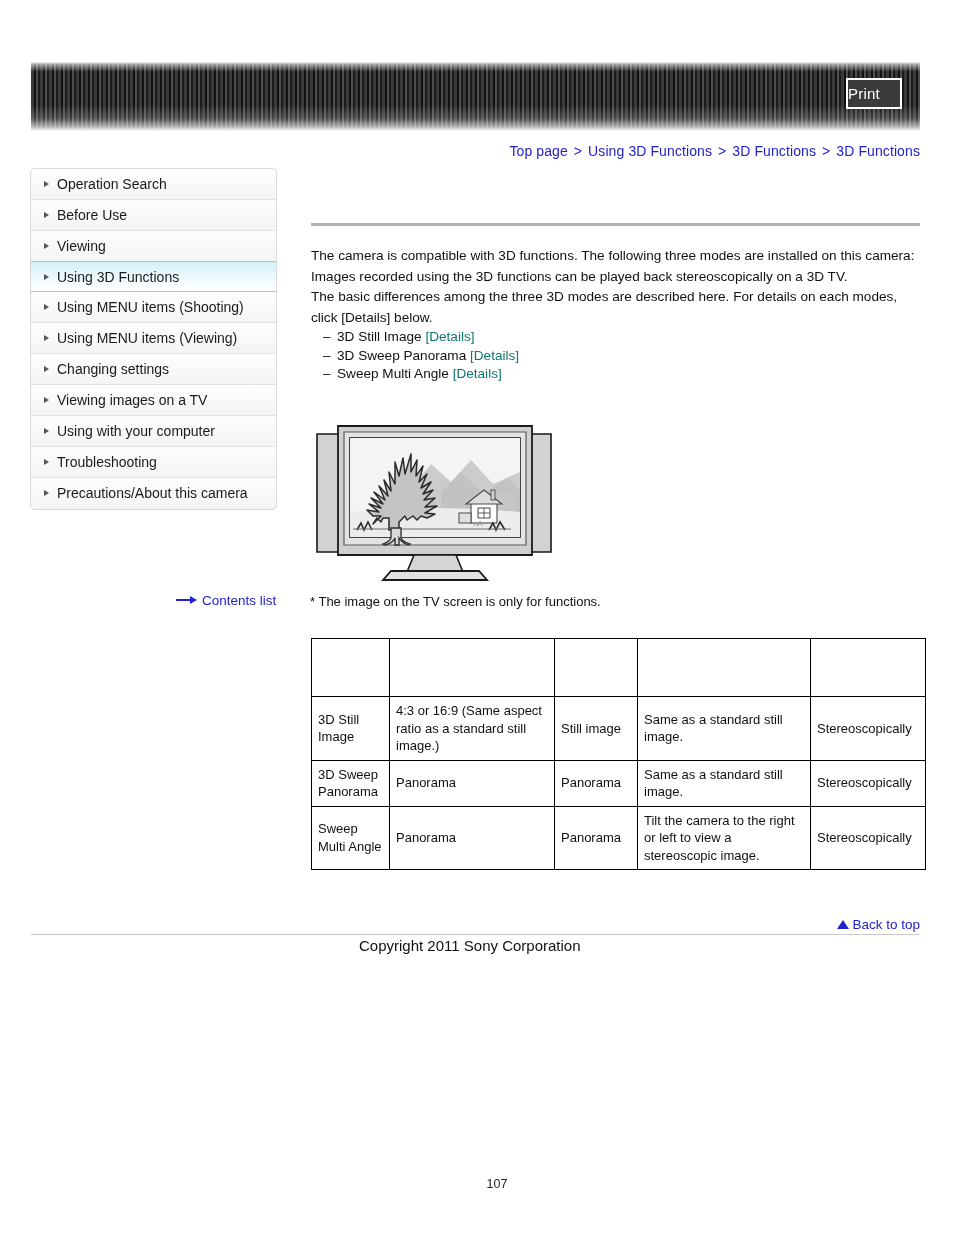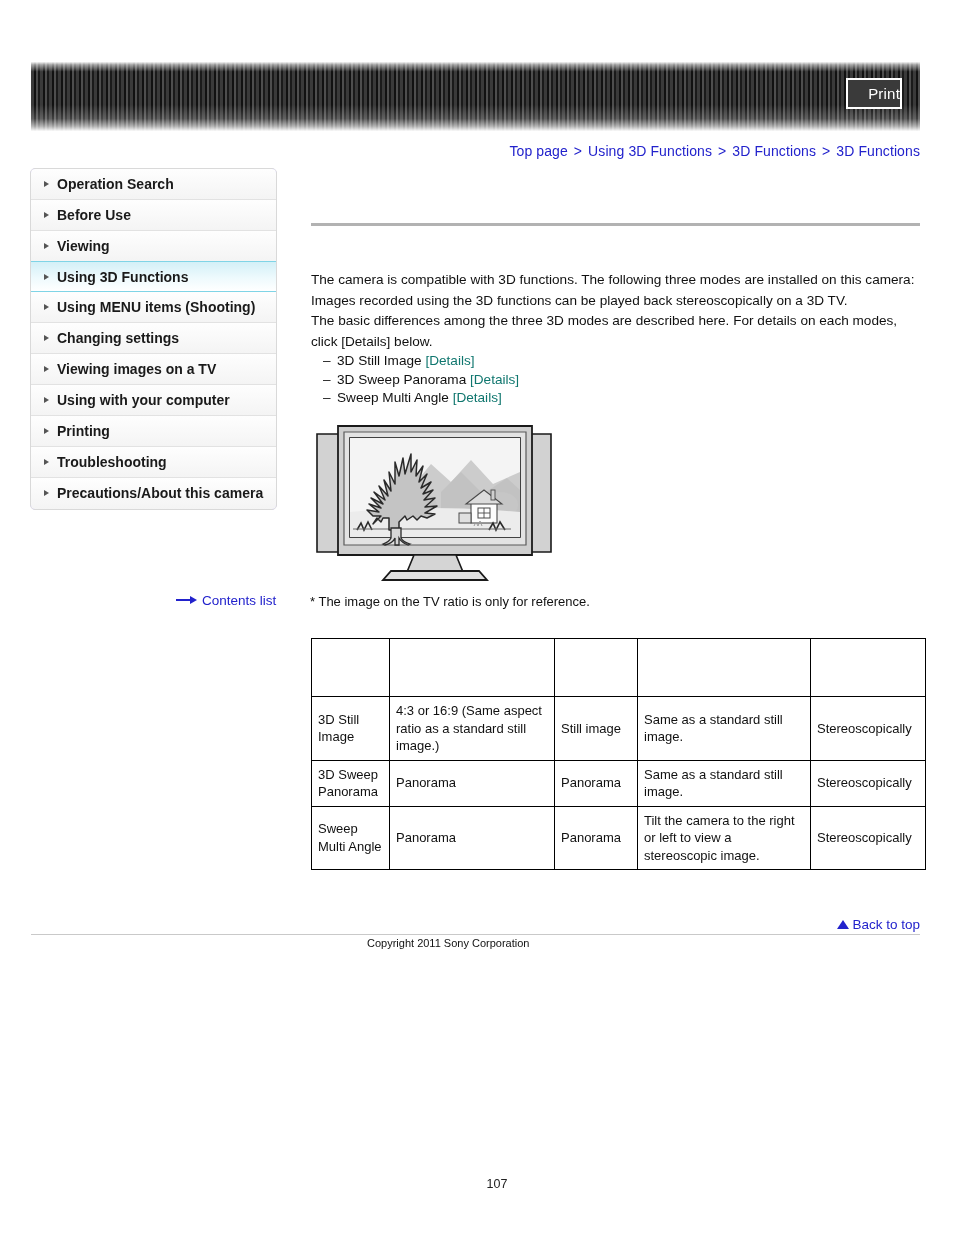--- a/index.html
+++ b/index.html
@@ -44,21 +44,21 @@
     position: absolute;
     right: 18px;
     top: 16px;
     width: 52px;
     height: 27px;
     border: 2px solid #ffffff;
     background: #3a3a3a;
     color: #ffffff;
     font-size: 15px;
     line-height: 27px;
-    text-align: right;
+    text-align: left;
     cursor: pointer;
     letter-spacing: 0.2px;
   }
 
   
   #breadcrumb {
     position: absolute;
     right: 34px;
     top: 143px;
     font-size: 14px;
@@ -73,21 +73,20 @@
   #sidebar {
     position: absolute;
     left: 30px;
     top: 168px;
     width: 247px;
     background: #c4b5fd;
     border: 1px solid #d9d9d9;
     border-radius: 5px;
     box-sizing: border-box;
     overflow: hidden;
-    font-weight: bold;
   }
   .nav-item {
     position: relative;
     height: 31px;
     line-height: 31px;
     padding-left: 26px;
     font-size: 14px;
     color: #1a1a1a;
     background: linear-gradient(to bottom, #fefefe 0%, #f4f4f4 100%);
     border-bottom: 1px solid #e2e2e2;
@@ -136,21 +135,21 @@
     left: 311px;
     top: 223px;
     width: 609px;
   }
   #top-rule {
     height: 3px;
     background: #b2b2b2;
     width: 609px;
   }
   #body-copy {
-    margin-top: 44px;
+    margin-top: 20px;
     font-size: 13.6px;
     line-height: 20.6px;
     color: #111111;
   }
   #body-copy p { margin: 0; }
   .dash-list {
     margin: 0;
     padding: 0;
     list-style: none;
   }
@@ -238,23 +237,23 @@
   #footer-rule {
     position: absolute;
     left: 31px;
     top: 934px;
     width: 889px;
     height: 1px;
     background: #c9c9c9;
   }
   #copyright {
     position: absolute;
-    left: 367px;
+    left: 359px;
     top: 937px;
-    font-size: 11px;
+    font-size: 15px;
     color: #111;
   }
   #page-number {
     position: absolute;
     left: 0;
     top: 1177px;
     width: 954px;
     text-align: center;
     font-size: 12.5px;
     color: #222;
@@ -294,33 +293,33 @@
   <div class="nav-item selected">
     <span class="tri"></span>
     <span>Using 3D Functions</span>
   </div>
   <div class="nav-item">
     <span class="tri"></span>
     <span>Using MENU items (Shooting)</span>
   </div>
   <div class="nav-item">
     <span class="tri"></span>
+    <span>Using MENU items (Viewing)</span>
+  </div>
+  <div class="nav-item">
+    <span class="tri"></span>
     <span>Changing settings</span>
   </div>
   <div class="nav-item">
     <span class="tri"></span>
     <span>Viewing images on a TV</span>
   </div>
   <div class="nav-item">
     <span class="tri"></span>
     <span>Using with your computer</span>
-  </div>
-  <div class="nav-item">
-    <span class="tri"></span>
-    <span>Printing</span>
   </div>
   <div class="nav-item">
     <span class="tri"></span>
     <span>Troubleshooting</span>
   </div>
   <div class="nav-item">
     <span class="tri"></span>
     <span>Precautions/About this camera</span>
   </div>
 </div>
@@ -404,21 +403,21 @@
 
       <path d="M80 116 L80 126 Q78 130 72 132 L74 133 Q82 131 84 126 L84 133 L88 133 L88 126 Q91 131 97 133 L99 132 Q92 130 90 126 L90 116 Z" fill="#d8d8d8" stroke="#2a2a2a" stroke-width="1.3"></path>
     </g>
 
     <path d="M103 143 L145 143 L152 160 L96 160 Z" fill="#d5d5d5" stroke="#1a1a1a" stroke-width="1.6"></path>
 
     <path d="M80 159 L168 159 L176 168 L72 168 Z" fill="#e2e2e2" stroke="#1a1a1a" stroke-width="1.8"></path>
   </svg>
 </div>
 
-<div id="tv-note">* The image on the TV ratio is only for reference.</div>
+<div id="tv-note">* The image on the TV screen is only for functions.</div>
 
 <table id="spec-table">
   <tbody>
     <tr class="header-row">
       <td class="c1"></td>
       <td class="c2"></td>
       <td class="c3"></td>
       <td class="c4"></td>
       <td class="c5"></td>
     </tr>

